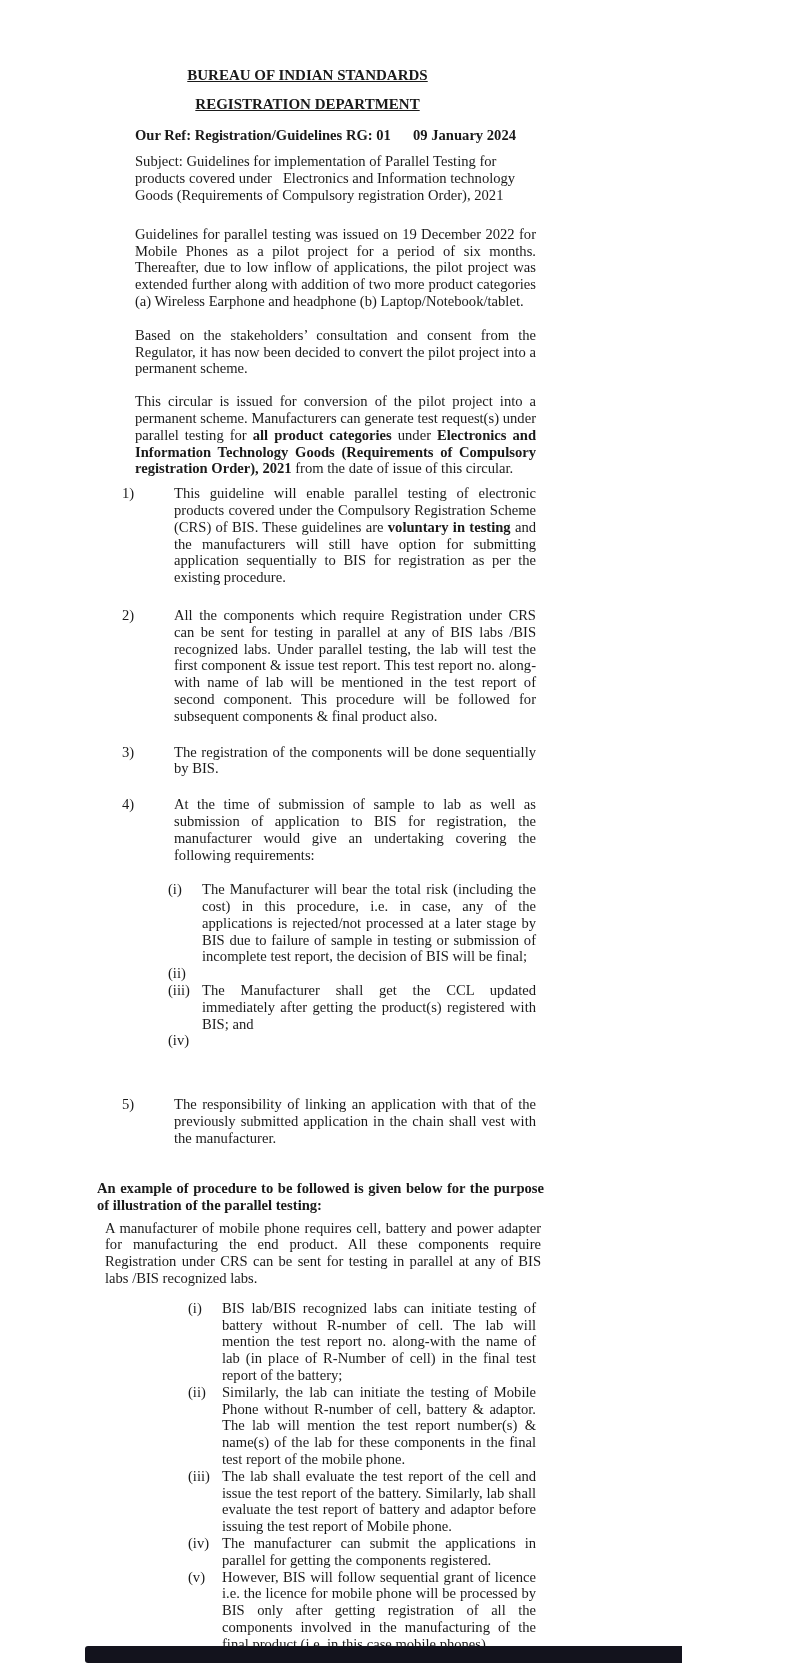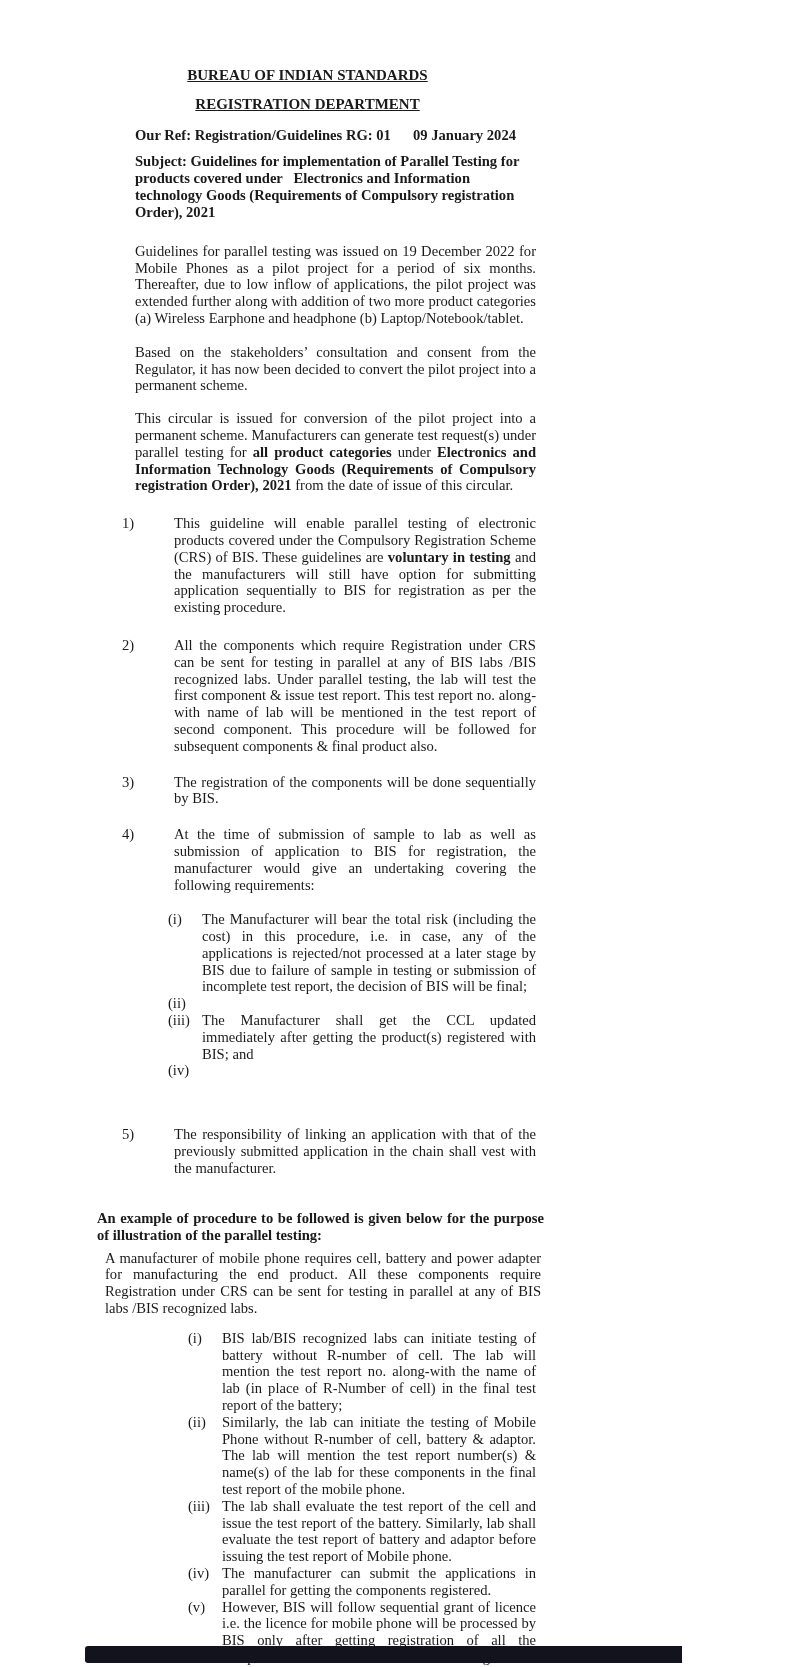--- a/index.html
+++ b/index.html
@@ -13,24 +13,24 @@
   }
   .content { padding:66px 146px 0 135px; font-size:14.6px; line-height:16.8px; }
   .b { font-weight:bold; }
   .u { text-decoration:underline; }
   .titles { text-align:center; transform:translateX(-28px); }
   .title { font-weight:bold; text-decoration:underline; font-size:15px; line-height:18px; }
   .title1 { margin-bottom:11px; }
   .title2 { margin-bottom:14px; }
   .refline { display:flex; justify-content:space-between; font-weight:bold; margin-bottom:9px; }
   .refline .date { margin-right:20px; }
-  .subject { font-weight:bold; line-height:17px; margin-bottom:22px; text-align:left; }
+  .subject { font-weight:normal; line-height:17px; margin-bottom:22px; text-align:left; }
   .para { margin:0 0 17px 0; text-align:justify; }
   .para.p2 { margin-bottom:16px; }
-  .para.p3 { margin-bottom:21px; }
+  .para.p3 { margin-bottom:8px; }
   .row { display:flex; margin:0; }
   .row .txt { flex:1; text-align:justify; }
   .nlist .num { flex:none; width:52px; margin-left:-13px; }
   .n1 { margin-bottom:21px; }
   .n2 { margin-bottom:19px; }
   .n3 { margin-bottom:19px; }
   .n4 { margin-bottom:18px; }
   .sublist .num { flex:none; width:34px; margin-left:33px; }
   .sublist { margin-bottom:47px; }
   .n5 { margin-bottom:33px; }

